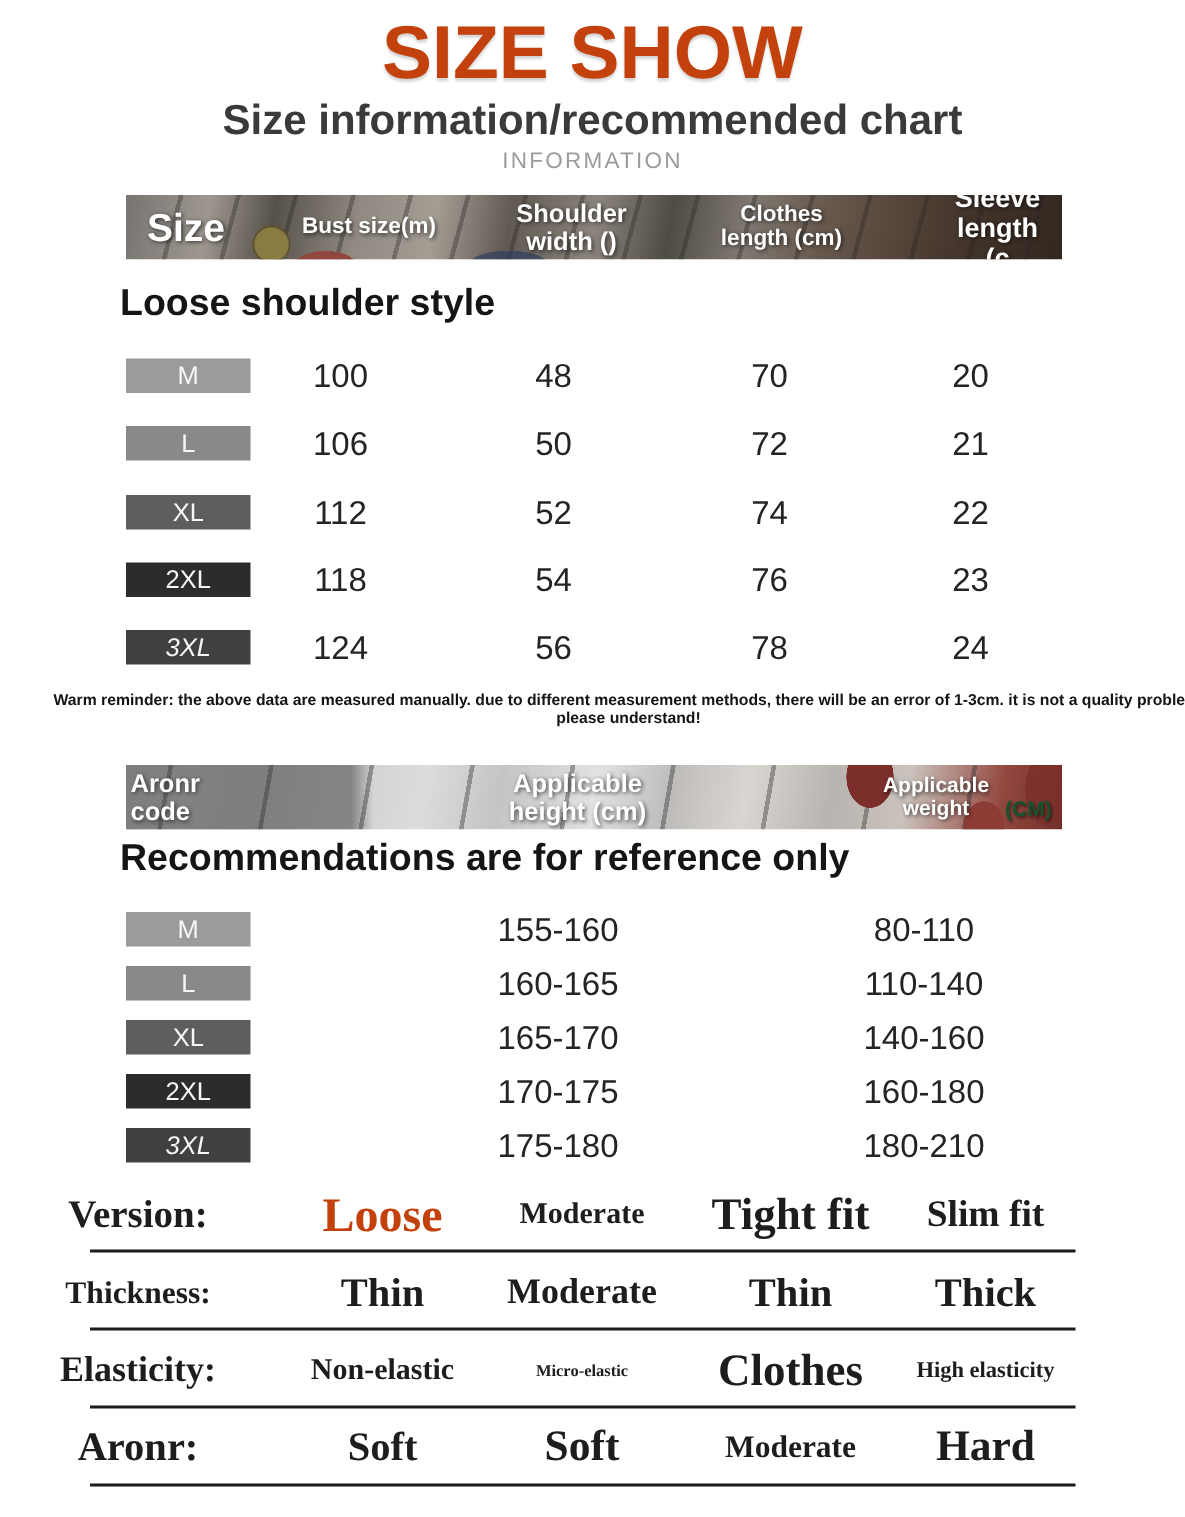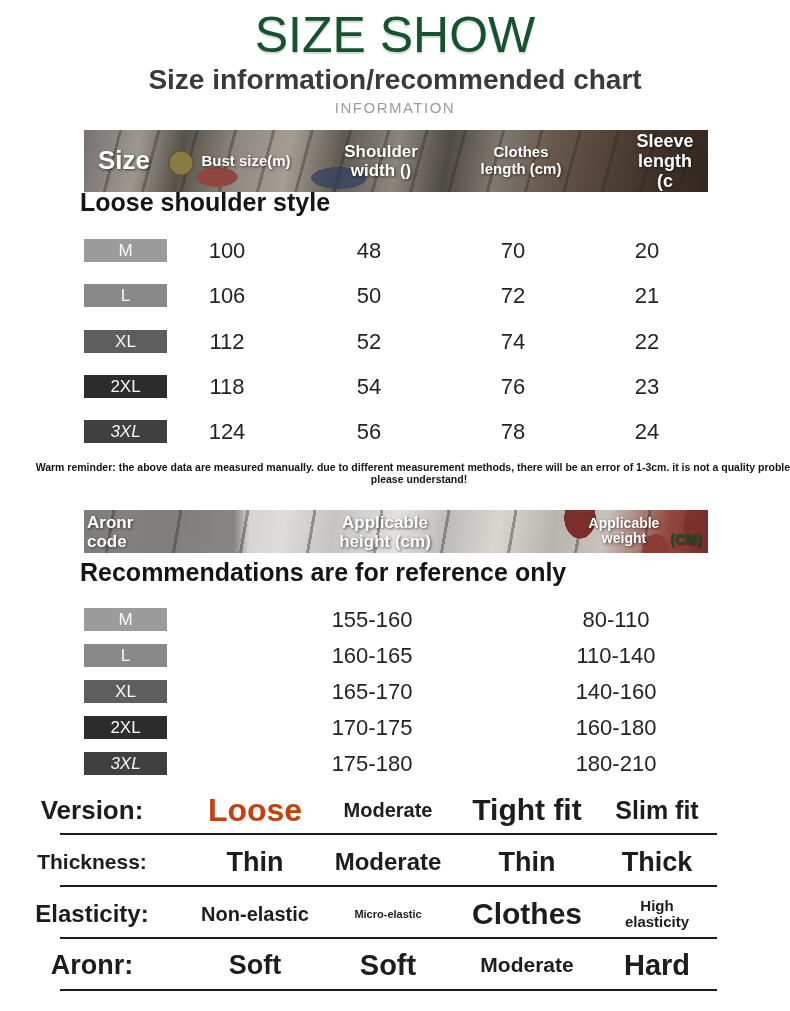--- a/index.html
+++ b/index.html
@@ -2,26 +2,26 @@
 <html><head>
 <meta charset="utf-8">
 <style>
   html,body { margin:0; padding:0; background:#ffffff; }
   #page {
     position:relative; width:790px; height:1011px; margin:0 auto;
     background:#ffffff; overflow:hidden;
     font-family:"Liberation Sans", sans-serif; color:#1f1f1f;
   }
   .center { left:0; width:790px; text-align:center; position:absolute; }
-  .title { top:6px; font-size:50px; font-weight:400; letter-spacing:0px; color:#14532d; text-shadow:0 2px 2px rgba(0,0,0,.18); }
+  .title { top:6px; font-size:50px; font-weight:700; letter-spacing:0px; color:#c2410c; text-shadow:0 2px 2px rgba(0,0,0,.18); }
   .subtitle { top:64px; font-size:28px; font-weight:700; color:#3a3a3a; }
   .kicker { top:99px; font-size:15px; font-weight:400; color:#9b9b9b; letter-spacing:1.5px; }
 
   .bar { position:absolute; left:84px; width:624px; overflow:hidden; }
-  #bar1 { top:130px; height:62px; }
+  #bar1 { top:130px; height:43px; }
   #bar2 { top:510px; height:43px; }
   .bar-art { position:absolute; inset:0; }
   #bar1 .bar-art {
     background:
       radial-gradient(circle at 97px 33px, #8a7b42 0 11px, #584d2a 12px, rgba(0,0,0,0) 13px),
       radial-gradient(ellipse 34px 16px at 133px 47px, #8f4740 0 60%, rgba(0,0,0,0) 61%),
       radial-gradient(ellipse 46px 18px at 255px 48px, rgba(46,62,94,.7) 0 60%, rgba(0,0,0,0) 61%),
       repeating-linear-gradient(105deg, rgba(40,36,32,0) 0 34px, rgba(40,36,32,.35) 34px 37px),
       linear-gradient(100deg, #777370 0%, #9d978f 9%, #575249 16%, #908a82 25%, #a49d94 33%, #605a52 41%, #8b857d 50%, #4f4b45 58%, #7f7971 66%, #68594e 74%, #55453a 82%, #41332a 90%, #332820 100%);
   }
@@ -67,21 +67,21 @@
   .badge-1 { background:#898989; }
   .badge-2 { background:#5e5e5e; }
   .badge-3 { background:#2c2c2c; }
   .badge-4 { background:#404040;font-style:italic; }
   .val { position:absolute; top:50%; transform:translate(-50%,-50%); font-size:22px; color:#242424; white-space:nowrap; }
   .c-bust { left:143px; }  .c-shoulder { left:285px; } .c-clothes { left:429px; } .c-sleeve { left:563px; }
   .c-height { left:288px; } .c-weight { left:532px; }
 
   .reminder { top:461px; font-size:10.5px; font-weight:700; color:#141414;margin-left:24px; }
 
-  .arow { position:absolute; left:0; width:764px; height:48px; }
+  .arow { position:absolute; left:0; width:764px; height:48px;font-family:Liberation Serif, serif; }
   .acell { position:absolute; top:50%; transform:translate(-50%,-50%); font-weight:700; color:#1d1d1d; white-space:nowrap; text-align:center; }
   .a-label { left:92px; }
   .a-v0 { left:255px; } .a-v1 { left:388px; } .a-v2 { left:527px; } .a-v3 { left:657px; }
   .f11 { font-size:11px; } .f15 { font-size:15px; } .f20 { font-size:20px; } .f21 { font-size:21px; }
   .f24 { font-size:24px; } .f25 { font-size:25px; } .f26 { font-size:26px; } .f27 { font-size:27px; }
   .f29 { font-size:29px; } .f30 { font-size:30px; } .f32 { font-size:32px; color:#c2410c; }
   .wrap92 { white-space:normal; width:96px; line-height:1.08; }
   .rule { position:absolute; left:60px; width:657px; height:2px; background:#1b1b1b; }
 </style>
 </head>

